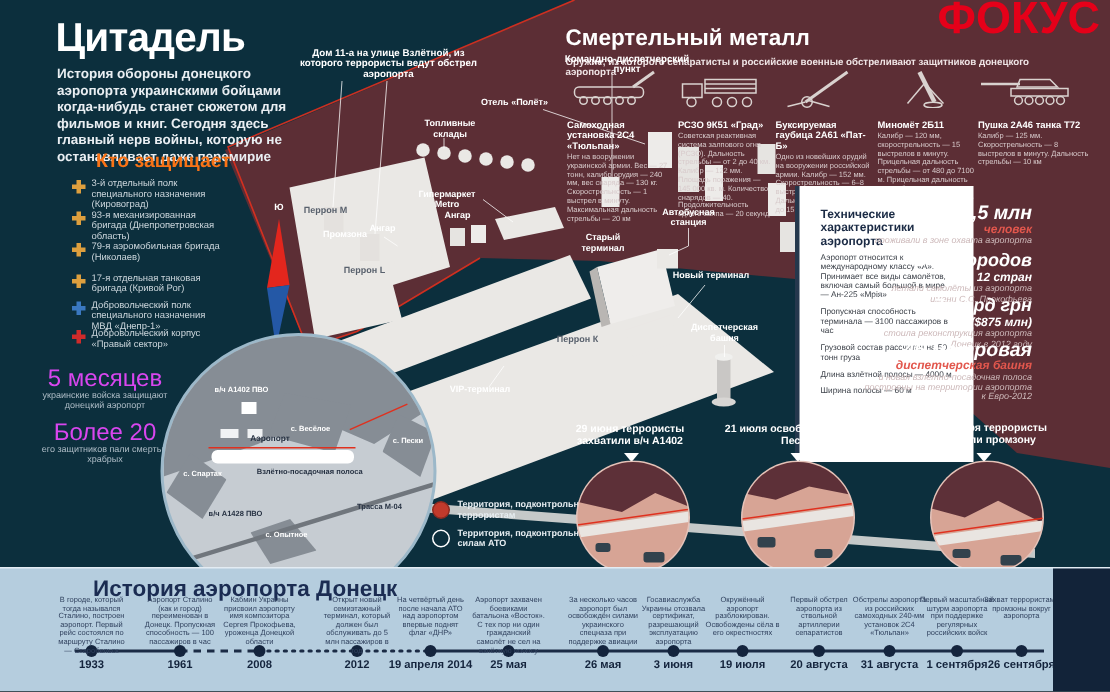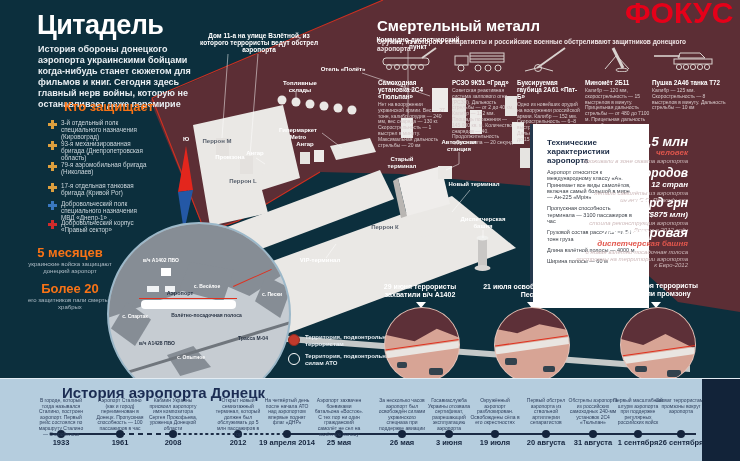--- a/index.html
+++ b/index.html
@@ -13,21 +13,21 @@
   
   .sec-h{color:#f97316;font-size:13px;font-weight:bold;}
   .def-item{position:absolute;left:48px;width:100px;display:flex;gap:4px;align-items:flex-start;}
   .def-txt{color:#cdd7dd;font-size:6.3px;line-height:7px;}
   .medal{position:relative;width:9px;height:9px;flex:0 0 9px;margin-top:1px;}
   .medal::before{content:"";position:absolute;left:3px;top:0;width:3px;height:9px;background:var(--c);}
   .medal::after{content:"";position:absolute;left:0;top:3px;width:9px;height:3px;background:var(--c);}
   .m-or{--c:#dd9f3e;} .m-bl{--c:#3a78c0;} .m-rd{--c:#cf2b2b;}
   
   .lstat{position:absolute;left:16px;width:108px;text-align:center;}
-  .lstat .v{color:#f97316;font-size:13px;font-weight:bold;line-height:12px;}
+  .lstat .v{color:#d946ef;font-size:16px;font-weight:normal;line-height:12px;}
   .lstat .d{color:#aebcc6;font-size:6px;line-height:6.6px;margin-top:2px;}
   
   .wcol{position:absolute;top:46px;text-align:left;}
   .wname{color:#fff;font-size:6.3px;font-weight:bold;line-height:7px;margin-top:3px;}
   .wdesc{color:#d8cbcc;font-size:5px;line-height:5.8px;margin-top:2px;}
   .wsub{color:#efe4e5;font-size:6.5px;font-weight:bold;}
   
   .ml{position:absolute;color:#fff;font-size:6px;font-weight:bold;line-height:6.5px;text-align:center;}
   .ml.dk{color:#5a626e;}
   .cl{position:absolute;color:#fff;font-size:6.5px;font-weight:bold;line-height:7px;text-align:center;}

